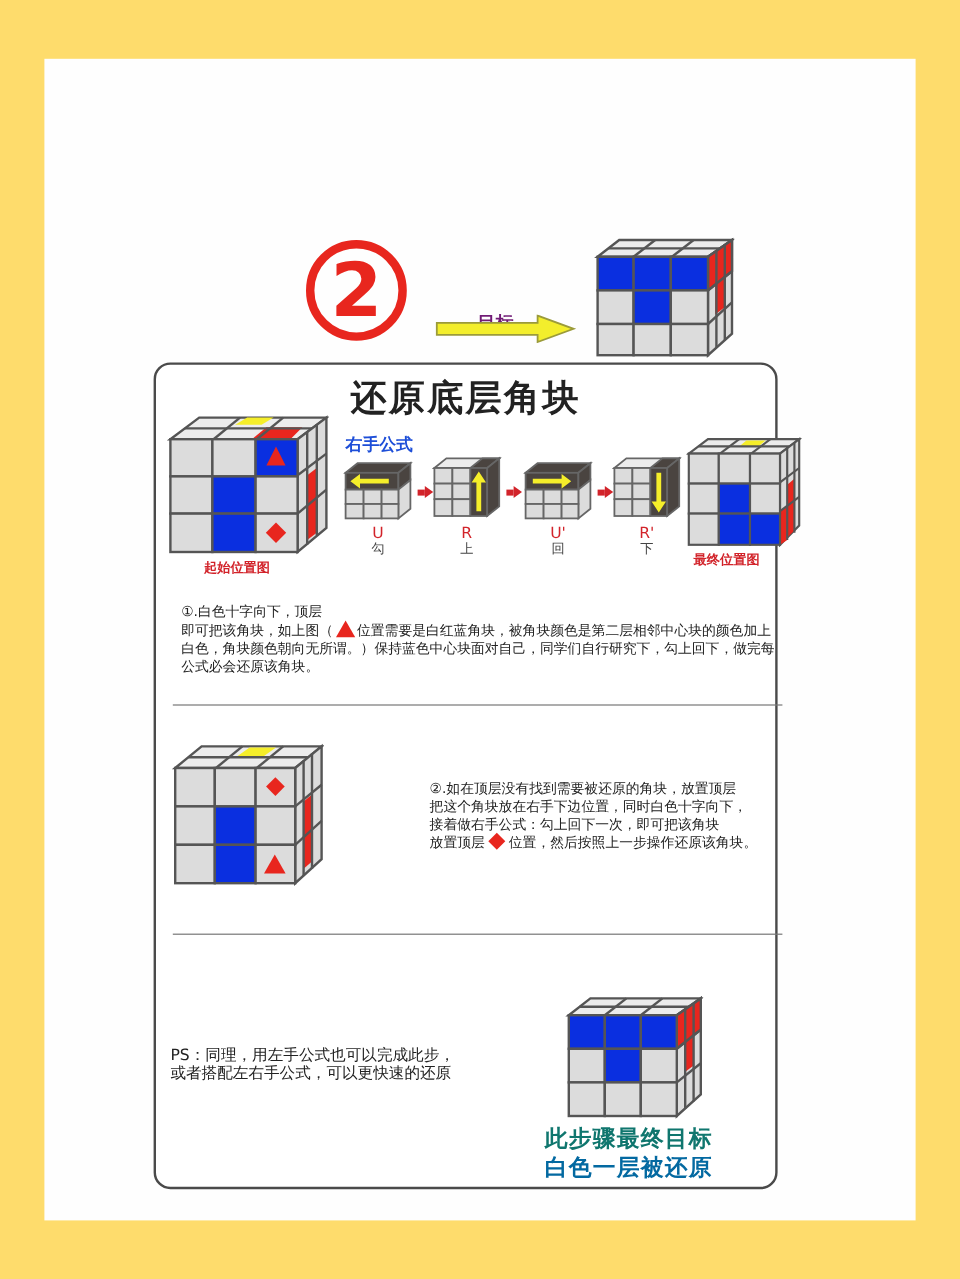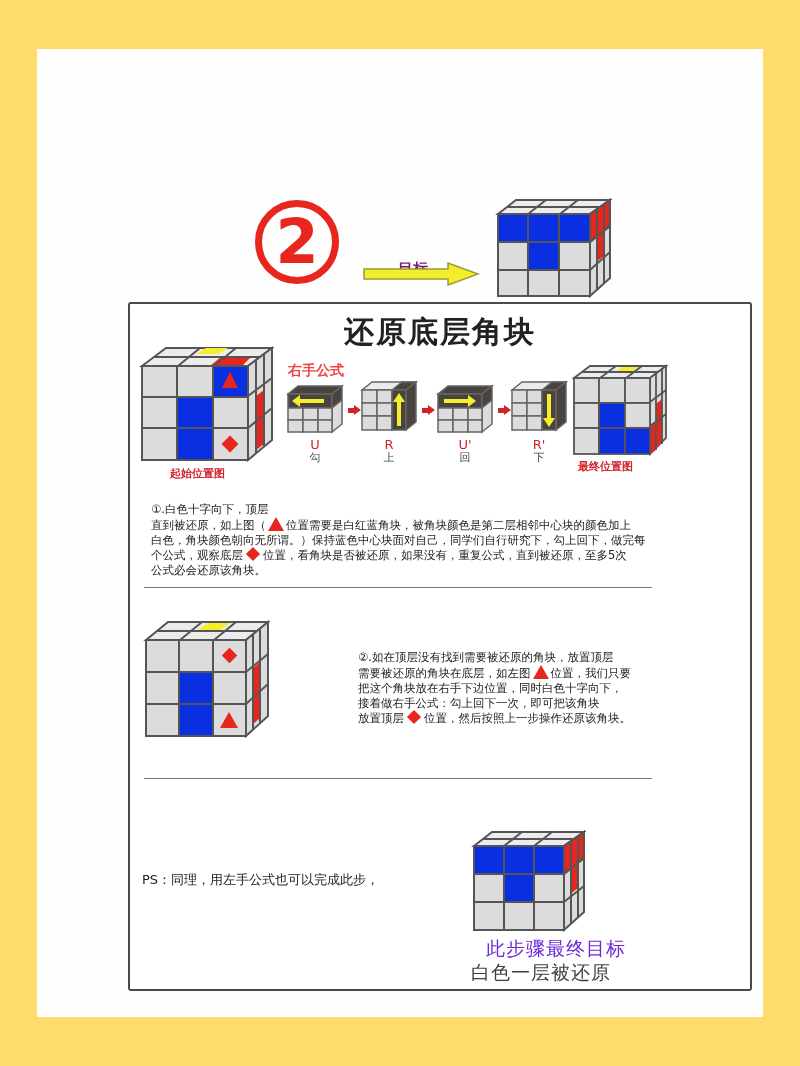--- a/index.html
+++ b/index.html
@@ -1,30 +1,30 @@
 <!DOCTYPE html>
 <html><head>
 <meta charset="utf-8">
 <style>
   html,body{margin:0;padding:0;}
   body{width:800px;height:1066px;background:#fedc6c;position:relative;overflow:hidden;font-family:"DejaVu Sans",sans-serif;}
   .sheet{position:absolute;left:37px;top:49px;width:726px;height:968px;background:#fefefe;}
-  .panel{position:absolute;left:128px;top:302px;width:624px;height:689px;border:2px solid #4a4a4a;border-radius:3px;background:#fff;box-sizing:border-box;}
+  .panel{position:absolute;left:128px;top:302px;width:520px;height:689px;border:2px solid #4a4a4a;border-radius:14px;background:#fff;box-sizing:border-box;}
   .abs{position:absolute;}
   .step-num{left:255px;top:200px;width:84px;height:84px;border:7px solid #e8261e;border-radius:50%;box-sizing:border-box;color:#e8261e;font-size:62px;font-weight:bold;line-height:70px;text-align:center;}
   .goal-label{left:398px;top:260px;color:#701a75;font-size:15px;font-weight:bold;text-decoration:underline;}
   .title{left:0;width:100%;top:8px;text-align:center;font-size:30px;font-weight:bold;color:#222;letter-spacing:2px;}
-  .formula-label{left:158px;top:58px;color:#ef4444;font-size:14px;font-weight:bold;}
+  .formula-label{left:158px;top:58px;color:#1d4ed8;font-size:14px;font-weight:bold;}
   .move{font-size:13px;color:#d2232a;text-align:center;width:40px;line-height:13px;}
   .move .sub{color:#444;font-size:11px;}
   .caption-red{color:#d2232a;font-size:11px;font-weight:bold;}
   .para{font-size:11.5px;line-height:15px;color:#222;}
   .hr{height:1px;background:#777;}
-  .final1{font-size:19px;color:#6d28d9;font-weight:normal;letter-spacing:1px;margin-left:32px;}
-  .final2{font-size:19px;color:#404040;font-weight:normal;letter-spacing:1px;margin-left:17px;}
+  .final1{font-size:19px;color:#0f766e;font-weight:bold;letter-spacing:1px;}
+  .final2{font-size:19px;color:#0369a1;font-weight:bold;letter-spacing:1px;}
   .inline-tri{display:inline-block;width:0;height:0;border-left:8px solid transparent;border-right:8px solid transparent;border-bottom:14px solid #e8261e;vertical-align:-2px;margin:0 2px;}
   .inline-dia{display:inline-block;width:10px;height:10px;background:#e8261e;transform:rotate(45deg);margin:0 5px;vertical-align:0px;}
   .redarrow{width:0;height:0;border-top:5px solid transparent;border-bottom:5px solid transparent;border-left:7px solid #d2232a;}
   .redarrow-body{width:6px;height:5px;background:#d2232a;}
 </style>
 </head>
 <body>
 
 <div class="sheet"></div>
 
@@ -214,23 +214,22 @@
         <rect x="53" y="39" width="25" height="25" fill="#dcdcdc"></rect>
       <rect x="2" y="64" width="25" height="26" fill="#dcdcdc"></rect>
         <rect x="27" y="64" width="26" height="26" fill="#0a2fe0"></rect>
         <rect x="53" y="64" width="25" height="26" fill="#0a2fe0"></rect>
     </g>
   </svg>
   <div class="abs caption-red" style="left:448px;top:155px">最终位置图</div>
 
   <div class="abs para" style="left:21px;top:198px;width:530px">
     <div>①.白色十字向下，顶层</div>
-    <div><span>直到被还原，如上图（</span><span class="inline-tri"></span><span>位置需要是白红蓝角块，被角块颜色是第二层相邻中心块的颜色加上</span></div>
+    <div><span>即可把该角块，如上图（</span><span class="inline-tri"></span><span>位置需要是白红蓝角块，被角块颜色是第二层相邻中心块的颜色加上</span></div>
     <div>白色，角块颜色朝向无所谓。）保持蓝色中心块面对自己，同学们自行研究下，勾上回下，做完每</div>
-    <div><span>个公式，观察底层</span><span class="inline-dia"></span><span>位置，看角块是否被还原，如果没有，重复公式，直到被还原，至多5次</span></div>
     <div>公式必会还原该角块。</div>
   </div>
   <div class="abs hr" style="left:14px;top:283px;width:508px"></div>
 
   <svg class="abs" style="left:12px;top:314px" width="128" height="122">
     <g stroke="#555" stroke-width="2">
       <polygon points="4,22 26,4 126,4 104,22" fill="#ececec"></polygon>
       <polygon points="56,12 66,5 88,5 78,12" fill="#f5ee2a" stroke="none"></polygon>
       <line x1="38" y1="22" x2="60" y2="4"></line>
         <line x1="72" y1="22" x2="94" y2="4"></line>
@@ -250,29 +249,29 @@
       <rect x="4" y="86" width="33" height="32" fill="#dcdcdc"></rect>
         <rect x="37" y="86" width="34" height="32" fill="#0a2fe0"></rect>
         <rect x="71" y="86" width="33" height="32" fill="#dcdcdc"></rect>
     </g>
     <rect x="82" y="32" width="11" height="11" fill="#e8261e" transform="rotate(45 87.5 37.5)"></rect>
     <polygon points="87,94 96,110 78,110" fill="#e8261e"></polygon>
   </svg>
 
   <div class="abs para" style="left:228px;top:346px;width:310px">
     <div>②.如在顶层没有找到需要被还原的角块，放置顶层</div>
-    <div><span>需要被还原的角块在底层，如左图</span><span class="inline-tri"></span><span>位置，我们只要</span></div>
     <div>把这个角块放在右手下边位置，同时白色十字向下，</div>
     <div>接着做右手公式：勾上回下一次，即可把该角块</div>
     <div><span>放置顶层</span><span class="inline-dia"></span><span>位置，然后按照上一步操作还原该角块。</span></div>
   </div>
   <div class="abs hr" style="left:14px;top:474px;width:508px"></div>
 
   <div class="abs para" style="left:12px;top:568px;width:260px;font-size:13px">
     <div>PS：同理，用左手公式也可以完成此步，</div>
+    <div>或者搭配左右手公式，可以更快速的还原</div>
   </div>
 
   <svg class="abs" style="left:340px;top:524px" width="116" height="106">
     <g stroke="#555" stroke-width="2">
       <polygon points="4,18 22,4 114,4 94,18" fill="#ececec"></polygon>
       <line x1="34" y1="18" x2="52" y2="4"></line>
         <line x1="64" y1="18" x2="82" y2="4"></line>
       <line x1="13" y1="11" x2="104" y2="11"></line>
       <polygon points="94,18 114,4 114,84 94,102" fill="#dcdcdc"></polygon>
       <polygon points="94,18 114,4 114,30 94,46" fill="#e8261e"></polygon>

